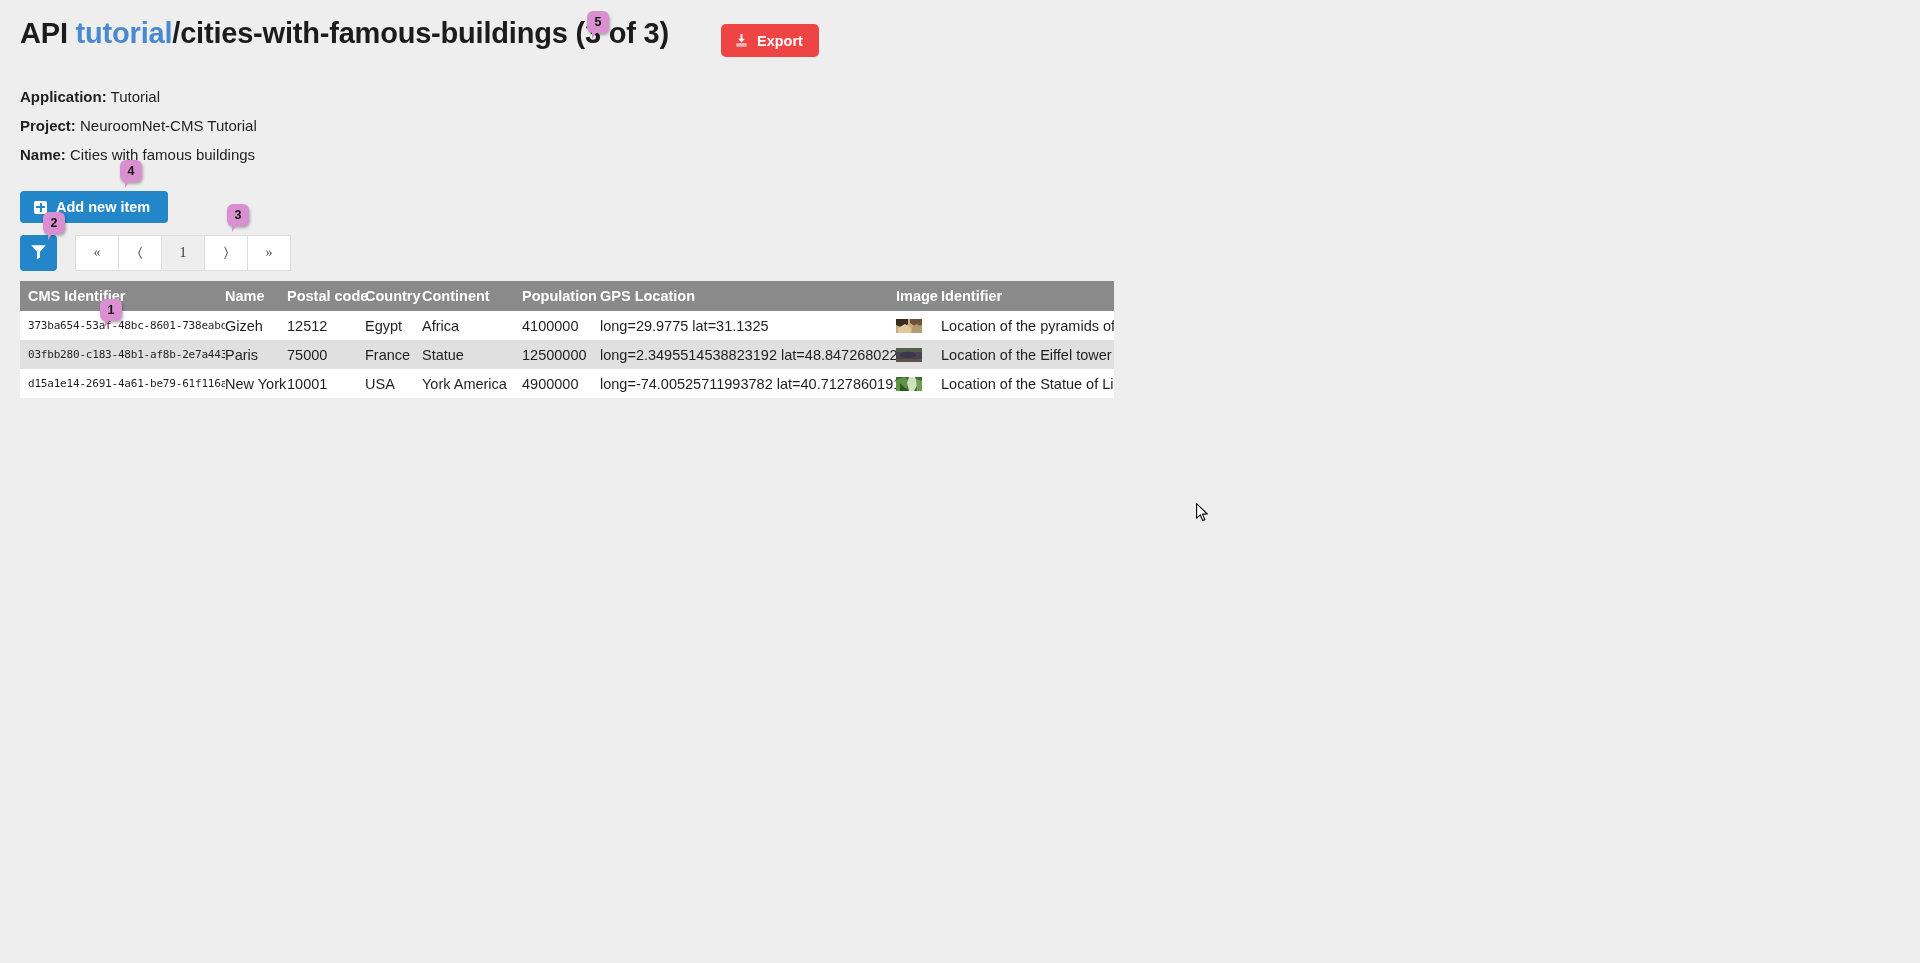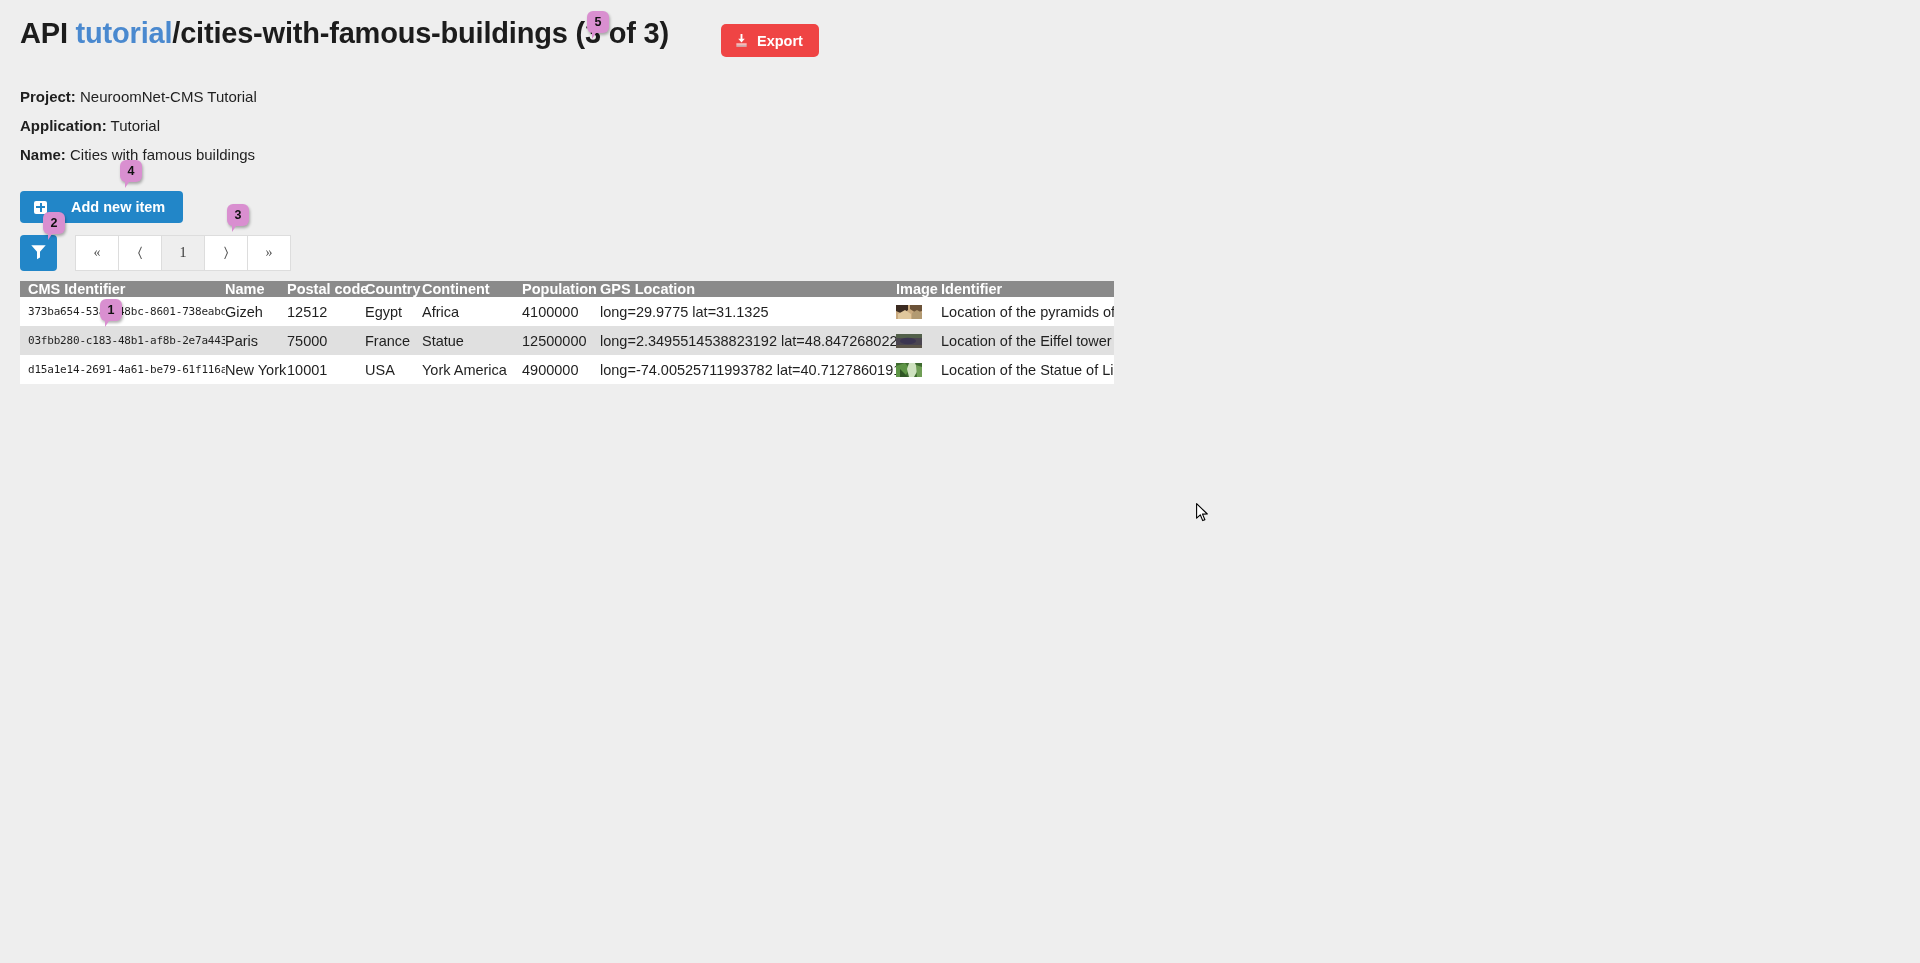--- a/index.html
+++ b/index.html
@@ -80,21 +80,21 @@
     color: #ffffff;
     border: none;
     border-radius: 4px;
     height: 32px;
     padding: 0 18px 0 14px;
     font-size: 14.5px;
     font-weight: bold;
     font-family: "Liberation Sans", sans-serif;
     display: inline-flex;
     align-items: center;
-    gap: 24px;
+    gap: 9px;
     cursor: pointer;
   }
   .plus-box {
     width: 13px; height: 13px;
     background: #ffffff;
     border-radius: 2px;
     position: relative;
     display: inline-block;
   }
   .plus-box:before, .plus-box:after {
@@ -150,21 +150,21 @@
     border-collapse: collapse;
     table-layout: fixed;
     font-size: 14.5px;
   }
   .grid thead th {
     background: #8a8a8a;
     color: #ffffff;
     font-weight: bold;
     text-align: left;
     font-size: 14.5px;
-    height: 16px;
+    height: 30px;
     padding: 0 6px 0 0;
     vertical-align: middle;
     white-space: nowrap;
   }
   .grid thead th:first-child { padding-left: 8px; }
   .grid tbody td {
     height: 29px;
     padding: 0 6px 0 0;
     color: #1f1f1f;
     vertical-align: middle;
@@ -250,26 +250,26 @@
             <path d="M2.5 11.2 h11 v1.2 h-11 Z" fill="#ffffff"></path>
             <path d="M2.5 13 h11 v1.6 h-11 Z" fill="#cccccc"></path>
           </svg>
         </span>
         <span>Export</span>
       </button>
     </div>
 
     <div class="meta">
       <div>
+        <b>Application:</b>
+        <span>Tutorial</span>
+      </div>
+      <div>
         <b>Project:</b>
         <span>NeuroomNet-CMS Tutorial</span>
-      </div>
-      <div>
-        <b>Application:</b>
-        <span>Tutorial</span>
       </div>
       <div>
         <b>Name:</b>
         <span>Cities with famous buildings</span>
       </div>
     </div>
 
     <div>
       <button class="add-btn">
         <span class="plus-box"></span>

